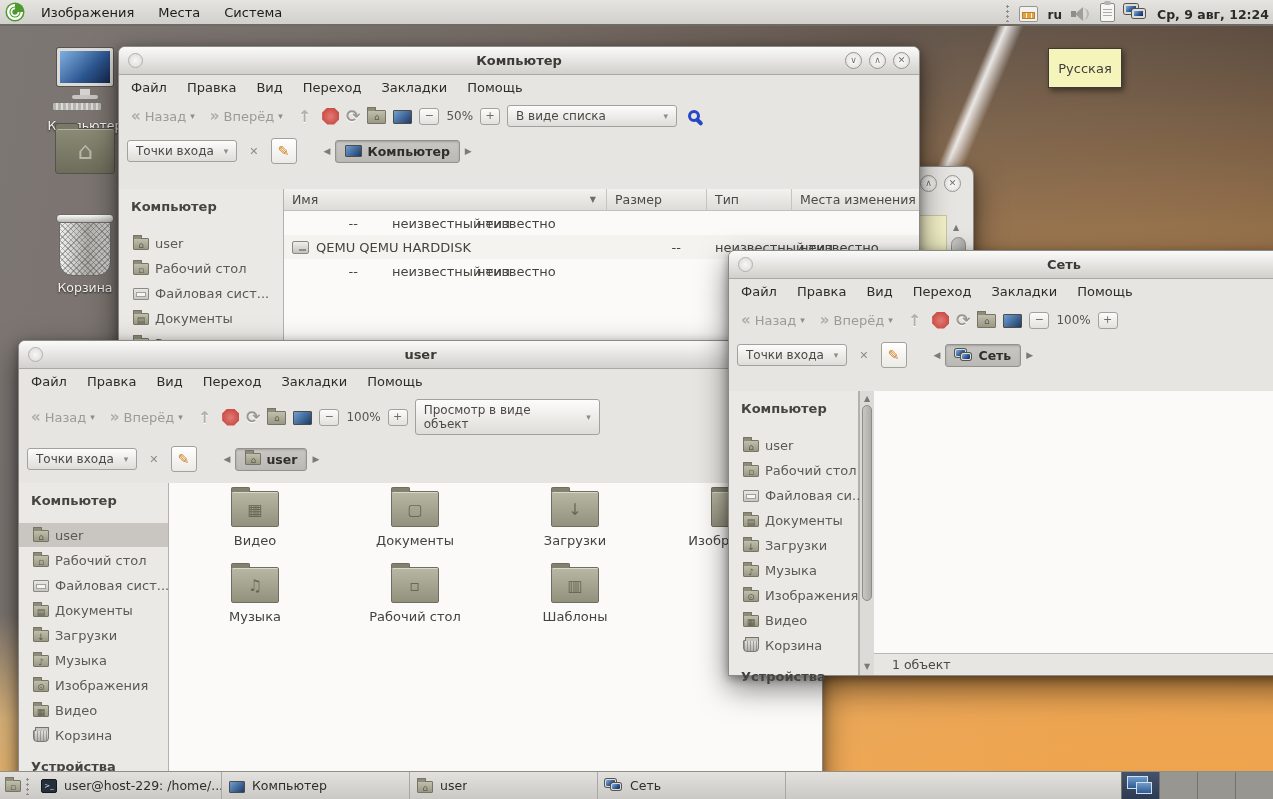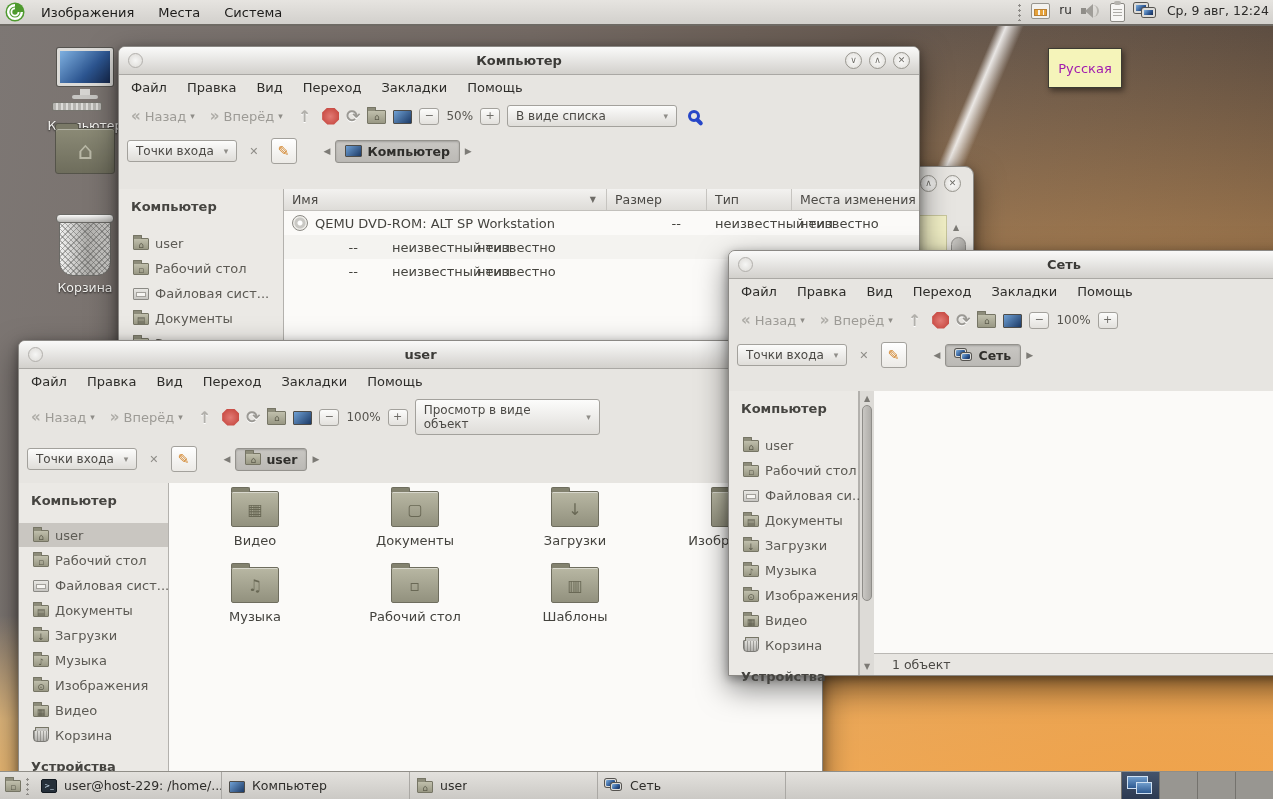--- a/index.html
+++ b/index.html
@@ -14,21 +14,21 @@
       radial-gradient(ellipse at 92% 108%, rgba(240,160,70,.95) 0%, rgba(240,170,90,.55) 45%, rgba(240,170,90,0) 70%),
       linear-gradient(to bottom, rgba(238,190,120,0) 77%, rgba(238,192,125,.85) 90%, #edb76d 100%),
       linear-gradient(100deg, #7d7774 0%, #746a64 38%, #64564c 68%, #54463c 100%);
   }
 
   
   #panel { position:absolute; left:0; top:0; width:1273px; height:26px;
     background:linear-gradient(#e6e4e0,#d2d0cc); border-bottom:2px solid #6e6a64;
     display:flex; align-items:center; z-index:40; }
   .pmenu { font-size:13px; color:#1d1c1a; padding:0 12px; height:100%; display:flex; align-items:center; }
-  #tray { margin-left:auto; display:flex; align-items:flex-start; gap:9px; padding-right:4px; }
+  #tray { margin-left:auto; display:flex; align-items:flex-end; gap:9px; padding-right:4px;font-weight:bold; }
   .handle { width:5px; height:18px;
     background-image:radial-gradient(#8d8b87 1px, transparent 1.2px); background-size:5px 5px; }
   .layout-txt { font-size:12px; color:#2c2b29; }
   .clock { font-size:12.5px; color:#2c2b29; white-space:nowrap; }
 
   .alt-logo { width:20px; height:20px; margin:0 4px 0 5px; }
 
   
   .kbd-ic { width:19px; height:16px; background:#f3f2ef; border:1px solid #97958f; border-radius:2px; position:relative; }
   .kbd-ic::after { content:""; position:absolute; left:2px; right:2px; top:5px; bottom:2px;
@@ -165,21 +165,21 @@
     background:linear-gradient(90deg,#c9c7c3,#aeaca8); border:1px solid #8f8d89; }
   .sarrow { position:absolute; left:0; right:0; text-align:center; font-size:8px; color:#7c7a75; }
   .statusbar { position:absolute; left:0; right:0; bottom:0; height:22px; background:#e8e6e2;
     border-top:1px solid #bab8b4; font-size:12.5px; color:#4b4945; padding:3px 0 0 18px; }
 
   .netbig { position:relative; width:64px; height:50px; margin:0 auto; }
 
   
   #sticky { position:absolute; left:1048px; top:48px; width:74px; height:40px; z-index:30;
     background:#f5f4ba; border:1px solid #3c3b33; box-shadow:2px 3px 6px rgba(0,0,0,.45);
-    display:flex; align-items:center; justify-content:center; font-size:13px; color:#a21caf; }
+    display:flex; align-items:center; justify-content:center; font-size:13px; color:#404040; }
 
   
   #taskbar { position:absolute; left:0; top:771px; width:1273px; height:28px; z-index:40;
     background:linear-gradient(#e3e1dd,#cbc9c5); border-top:1px solid #908e88; display:flex; align-items:center; }
   .task { display:flex; align-items:center; gap:7px; width:188px; height:100%;
     border-right:1px solid #aaa8a4; padding-left:7px; }
   .task .tlbl { font-size:12.5px; color:#2e2d2a; white-space:nowrap; overflow:hidden; }
   .term-ic { width:16px; height:14px; background:#26303a; border:1px solid #11181f; border-radius:2px;
     color:#cfe3f2; font-size:7px; line-height:13px; text-align:center; flex:none; }
   .ws { position:absolute; right:0; top:0; height:100%; display:flex; }
@@ -349,29 +349,29 @@
       <div class="lheader">
         <div class="lh" style="width:323px;">
           <span>Имя</span>
           <span style="position:absolute;right:10px;top:6px;font-size:8px;color:#6e6c67;">▼</span>
         </div>
         <div class="lh" style="width:100px;">Размер</div>
         <div class="lh" style="width:85px;">Тип</div>
         <div class="lh" style="flex:1;border-right:none;">Места изменения</div>
       </div>
       <div class="lrow">
-        <div class="lc" style="width:323px;display:flex;align-items:center;gap:7px;">
-          <span class="disc-ic"></span>
-          <span>QEMU DVD-ROM: ALT SP Workstation</span>
-          </div>
         <div class="lc" style="width:100px;text-align:right;padding-right:26px;">--</div>
         <div class="lc" style="width:85px;overflow:visible;">неизвестный тип</div>
         <div class="lc" style="flex:1;">неизвестно</div>
       </div>
       <div class="lrow">
+        <div class="lc" style="width:323px;display:flex;align-items:center;gap:7px;">
+          <span class="hdd-ic"></span>
+          <span>QEMU QEMU HARDDISK</span>
+          </div>
         <div class="lc" style="width:100px;text-align:right;padding-right:26px;">--</div>
         <div class="lc" style="width:85px;overflow:visible;">неизвестный тип</div>
         <div class="lc" style="flex:1;">неизвестно</div>
       </div>
       <div class="lrow">
         <div class="lc" style="width:100px;text-align:right;padding-right:26px;">--</div>
         <div class="lc" style="width:85px;overflow:visible;">неизвестный тип</div>
         <div class="lc" style="flex:1;">неизвестно</div>
       </div>
     </div>

